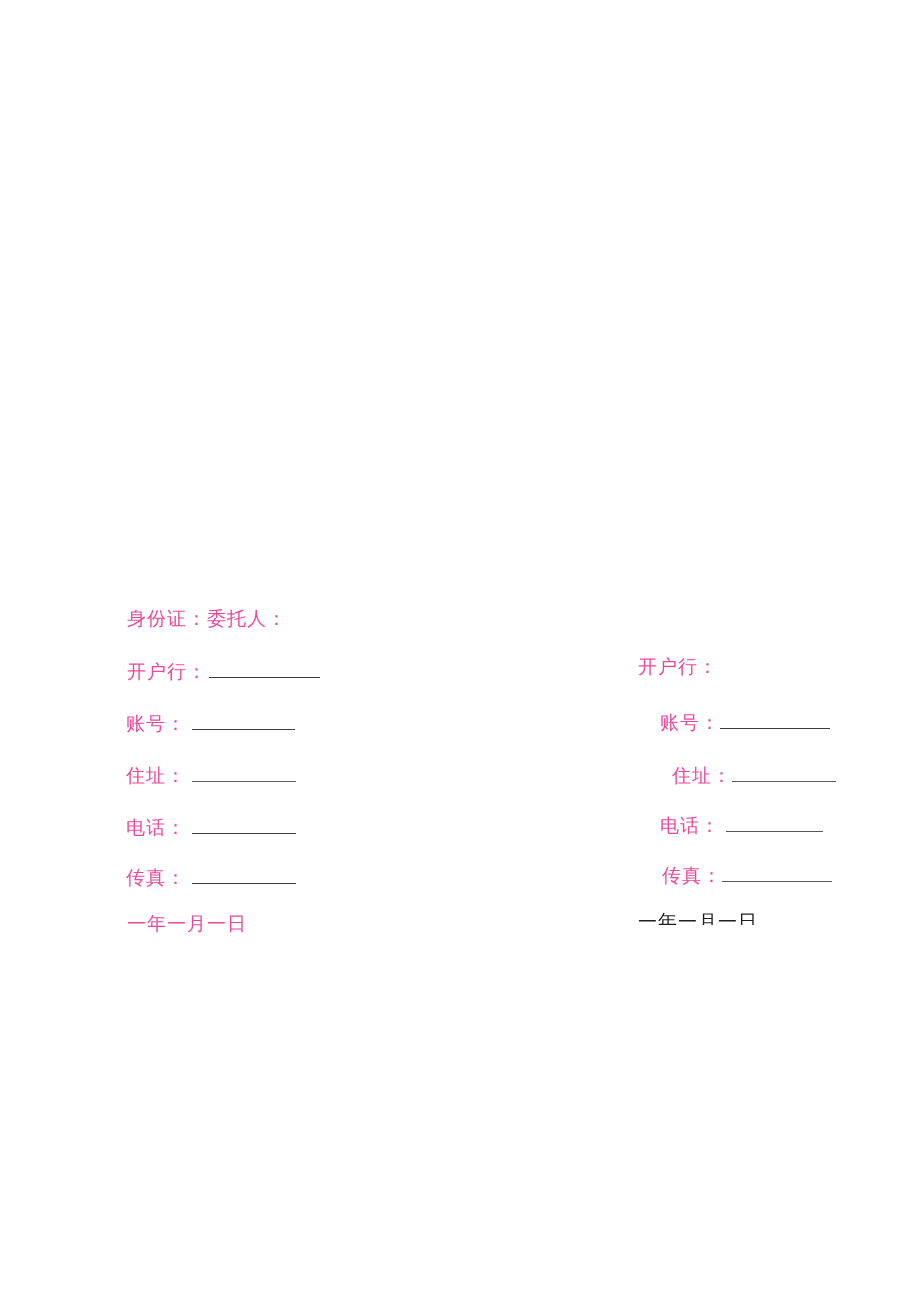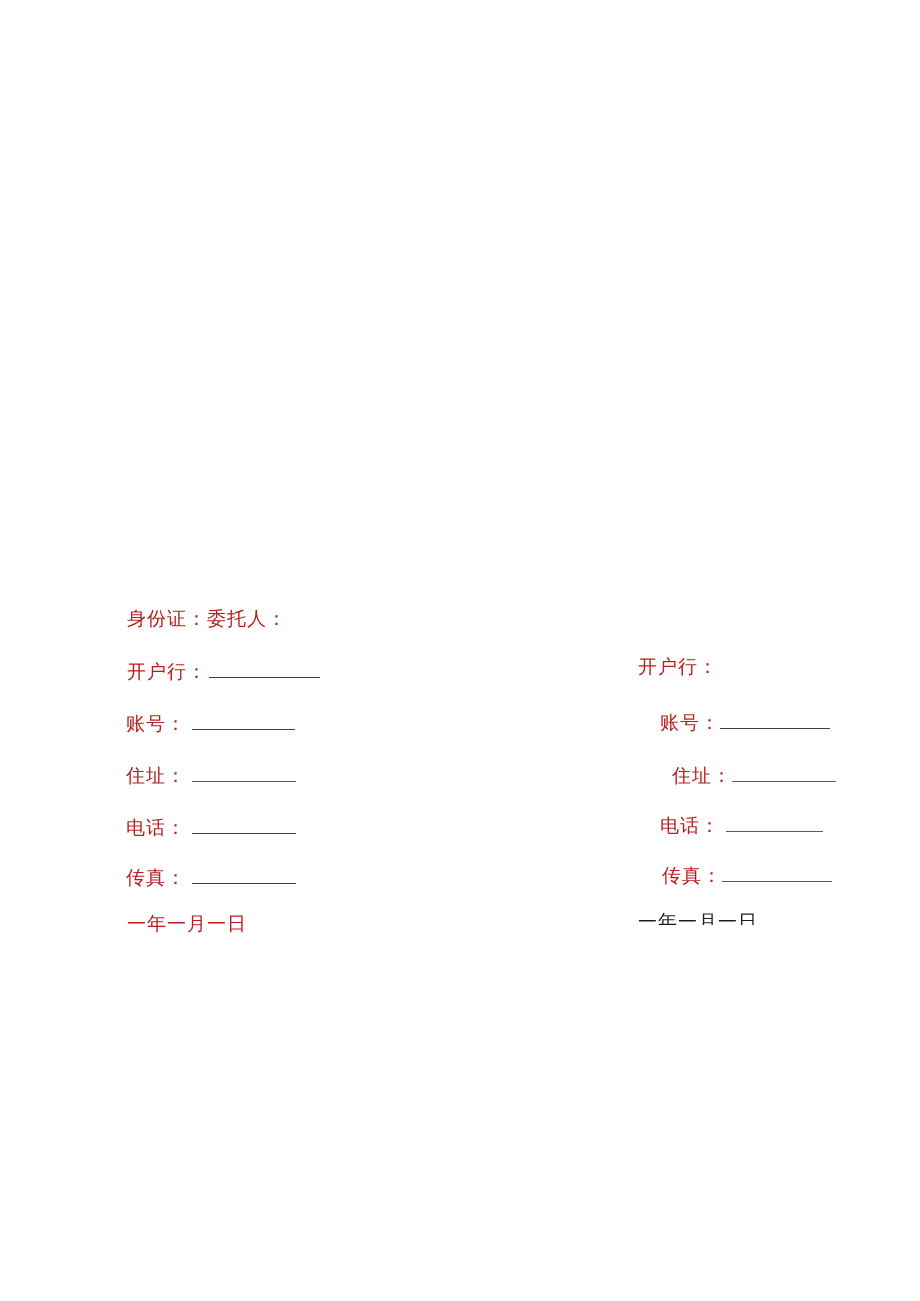--- a/index.html
+++ b/index.html
@@ -15,21 +15,21 @@
     overflow: hidden;
     font-family: "Liberation Serif", "DejaVu Serif", serif;
     color: #1c1c1c;
   }
   .row {
     position: absolute;
     font-size: 19px;
     line-height: 24px;
     letter-spacing: 1px;
     white-space: nowrap;
-    color: #b91c1c;
+    color: #ec4899;
   }
   .lbl { display: inline-block; }
   .uline {
     display: inline-block;
     height: 19px;
     border-bottom: 1.5px solid #3d3d3d;
     vertical-align: baseline;
   }
   .g6  { margin-left: 6px; }
   .g2  { margin-left: 2px; }

